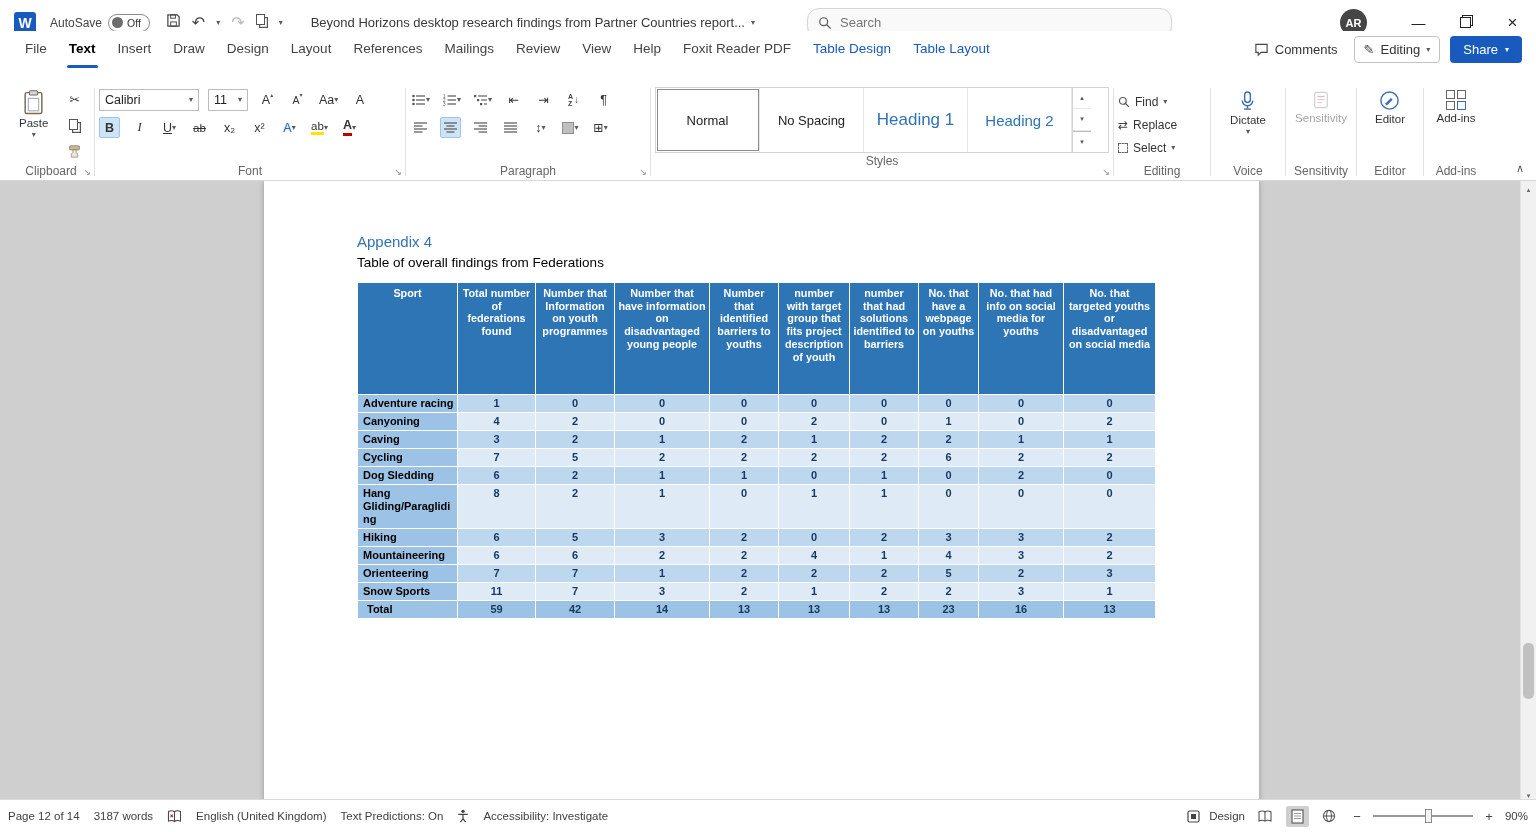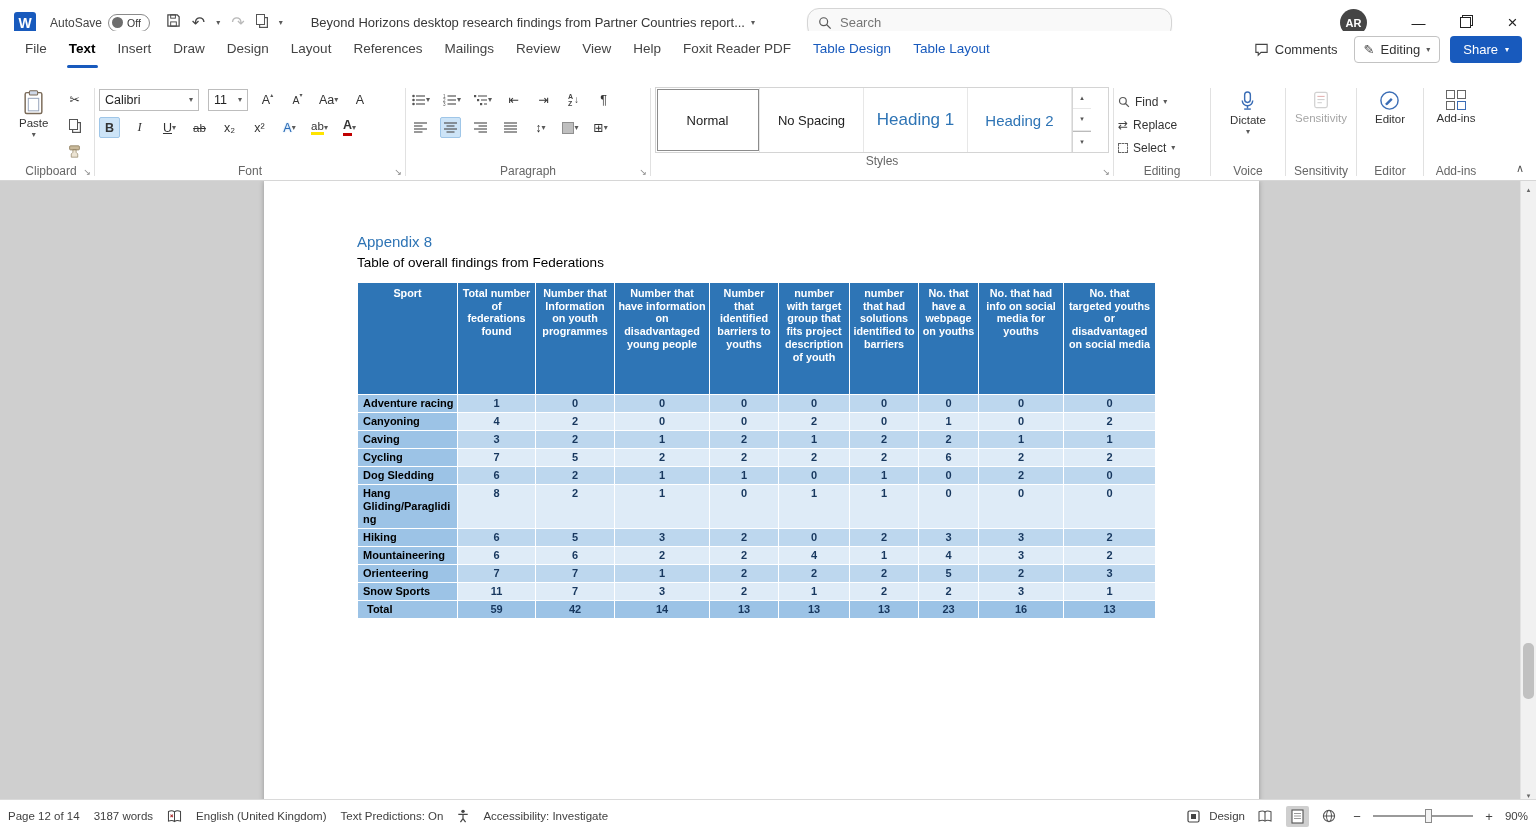--- a/index.html
+++ b/index.html
@@ -536,21 +536,21 @@
         </div>
       </div>
       <div class="glabel"><span>Add-ins</span></div>
     </div>
 
     <span class="collapse">∧</span>
   </div>
 
   <div class="docarea">
     <div class="page">
-      <div class="doc-heading">Appendix 8</div>
+      <div class="doc-heading">Appendix 4</div>
       <div class="doc-caption">Table of overall findings from Federations</div>
       <table class="findings">
         <colgroup>
           <col style="width:100px">
             <col style="width:78px">
             <col style="width:79px">
             <col style="width:95px">
             <col style="width:69px">
             <col style="width:71px">
             <col style="width:69px">

